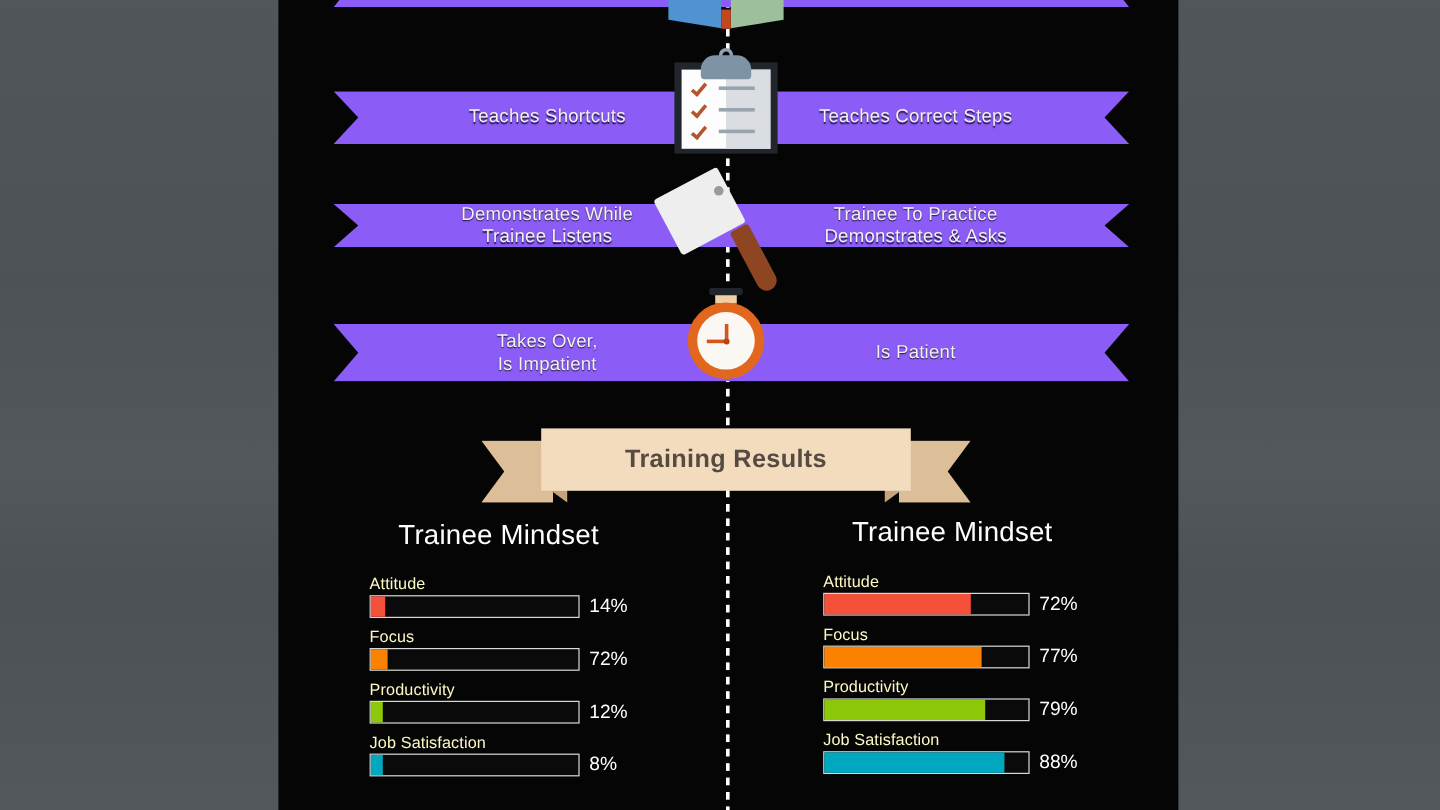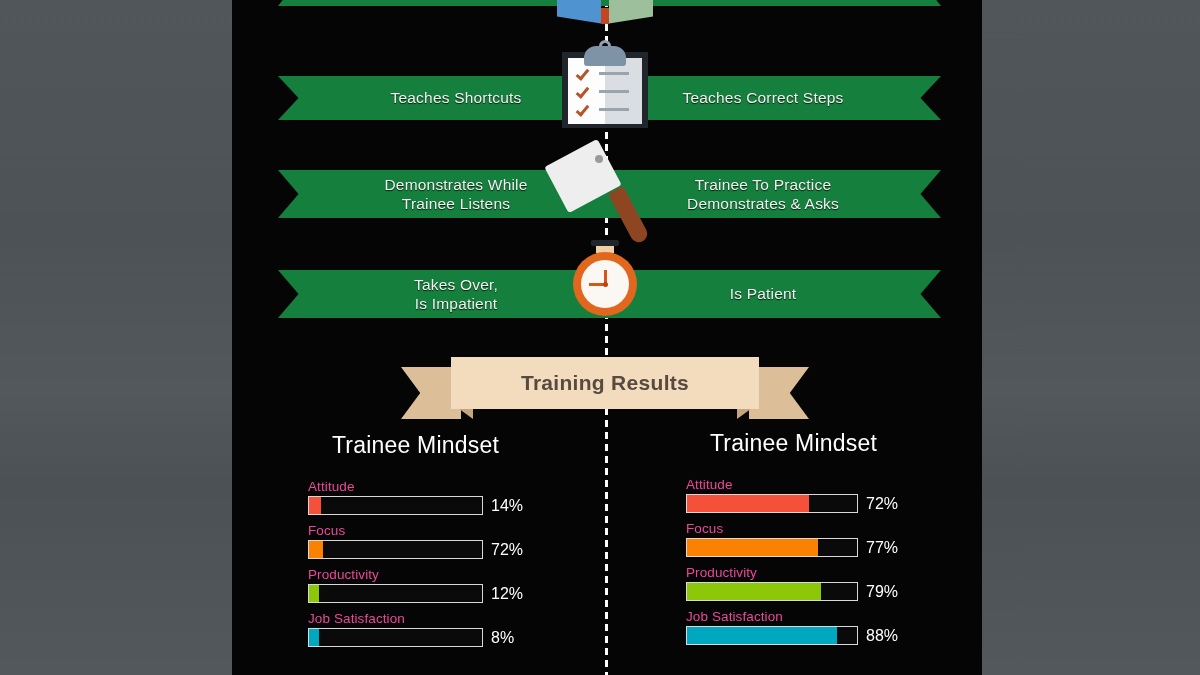--- a/index.html
+++ b/index.html
@@ -48,21 +48,21 @@
   .ribbon-row {
     position: absolute;
     left: 0;
     width: 750px;
     z-index: 3;
   }
   .ribbon {
     position: absolute;
     left: 46px;              
     width: 663px;            
-    background: #15803d;
+    background: #8b5cf6;
     -webkit-clip-path: polygon(
         0% 0%, 3.1% 50%, 0% 100%,
         100% 100%, 96.9% 50%, 100% 0%);
     clip-path: polygon(
         0% 0%, 3.1% 50%, 0% 100%,
         100% 100%, 96.9% 50%, 100% 0%);
     display: flex;
     align-items: center;
     justify-content: space-between;
   }
@@ -77,21 +77,21 @@
   }
   .ribbon-label.left  { margin-left: 28px; }
   .ribbon-label.right { margin-right: 28px; }
 
   
   #row-top   { top: -46px; }
   #row-top .ribbon   { height: 52px; }
   #row-clip  { top: 76px; }
   #row-clip .ribbon  { height: 44px; }
   #row-knife { top: 170px; }
-  #row-knife .ribbon { height: 48px; }
+  #row-knife .ribbon { height: 36px; }
   #row-clock { top: 270px; }
   #row-clock .ribbon { height: 48px; }
 
   
   .icon-slot {
     position: absolute;
     z-index: 6;
     left: 373px;
     transform: translateX(-50%);
   }
@@ -231,21 +231,21 @@
 
   .panel-title {
     color: #ffffff; font-size: 23px; text-align: center;
     margin-bottom: 20px; letter-spacing: .2px;
   }
   #panel-left  .panel-title { text-align: center; width: 215px; }
   #panel-right .panel-title { text-align: center; width: 215px; }
 
   .metric { margin-bottom: 8px; }
   .metric-label {
-    color: #ec4899; font-size: 13.5px; margin-bottom: 2px;
+    color: #fef9c3; font-size: 13.5px; margin-bottom: 2px;
     letter-spacing: .1px;
   }
   .metric-row { display: flex; align-items: center; }
   .track {
     position: relative; height: 19px;
     border: 1px solid #d9d9d9; background: #0a0a0a;
   }
   #panel-left  .track { width: 175px; }
   #panel-right .track { width: 172px; }
   .fill { position: absolute; left: 0; top: 0; bottom: 0; }

